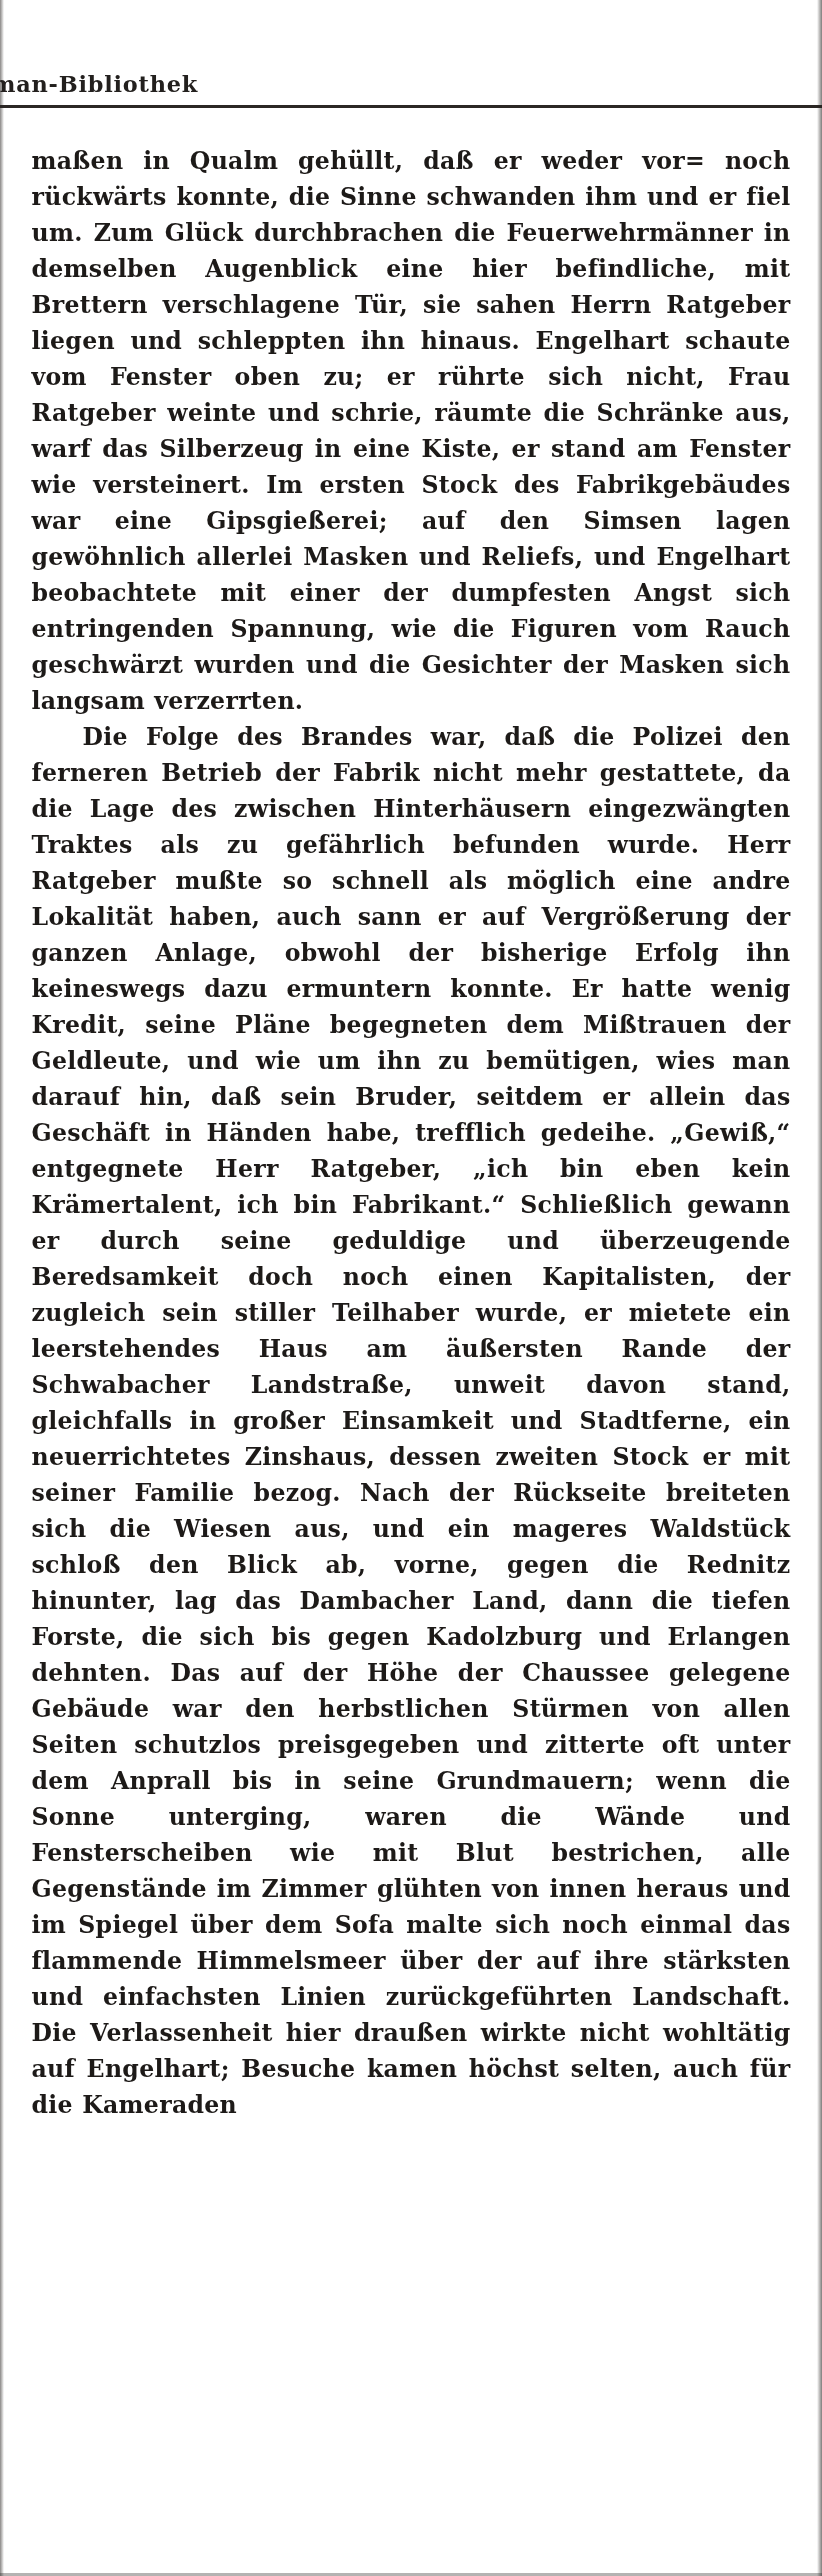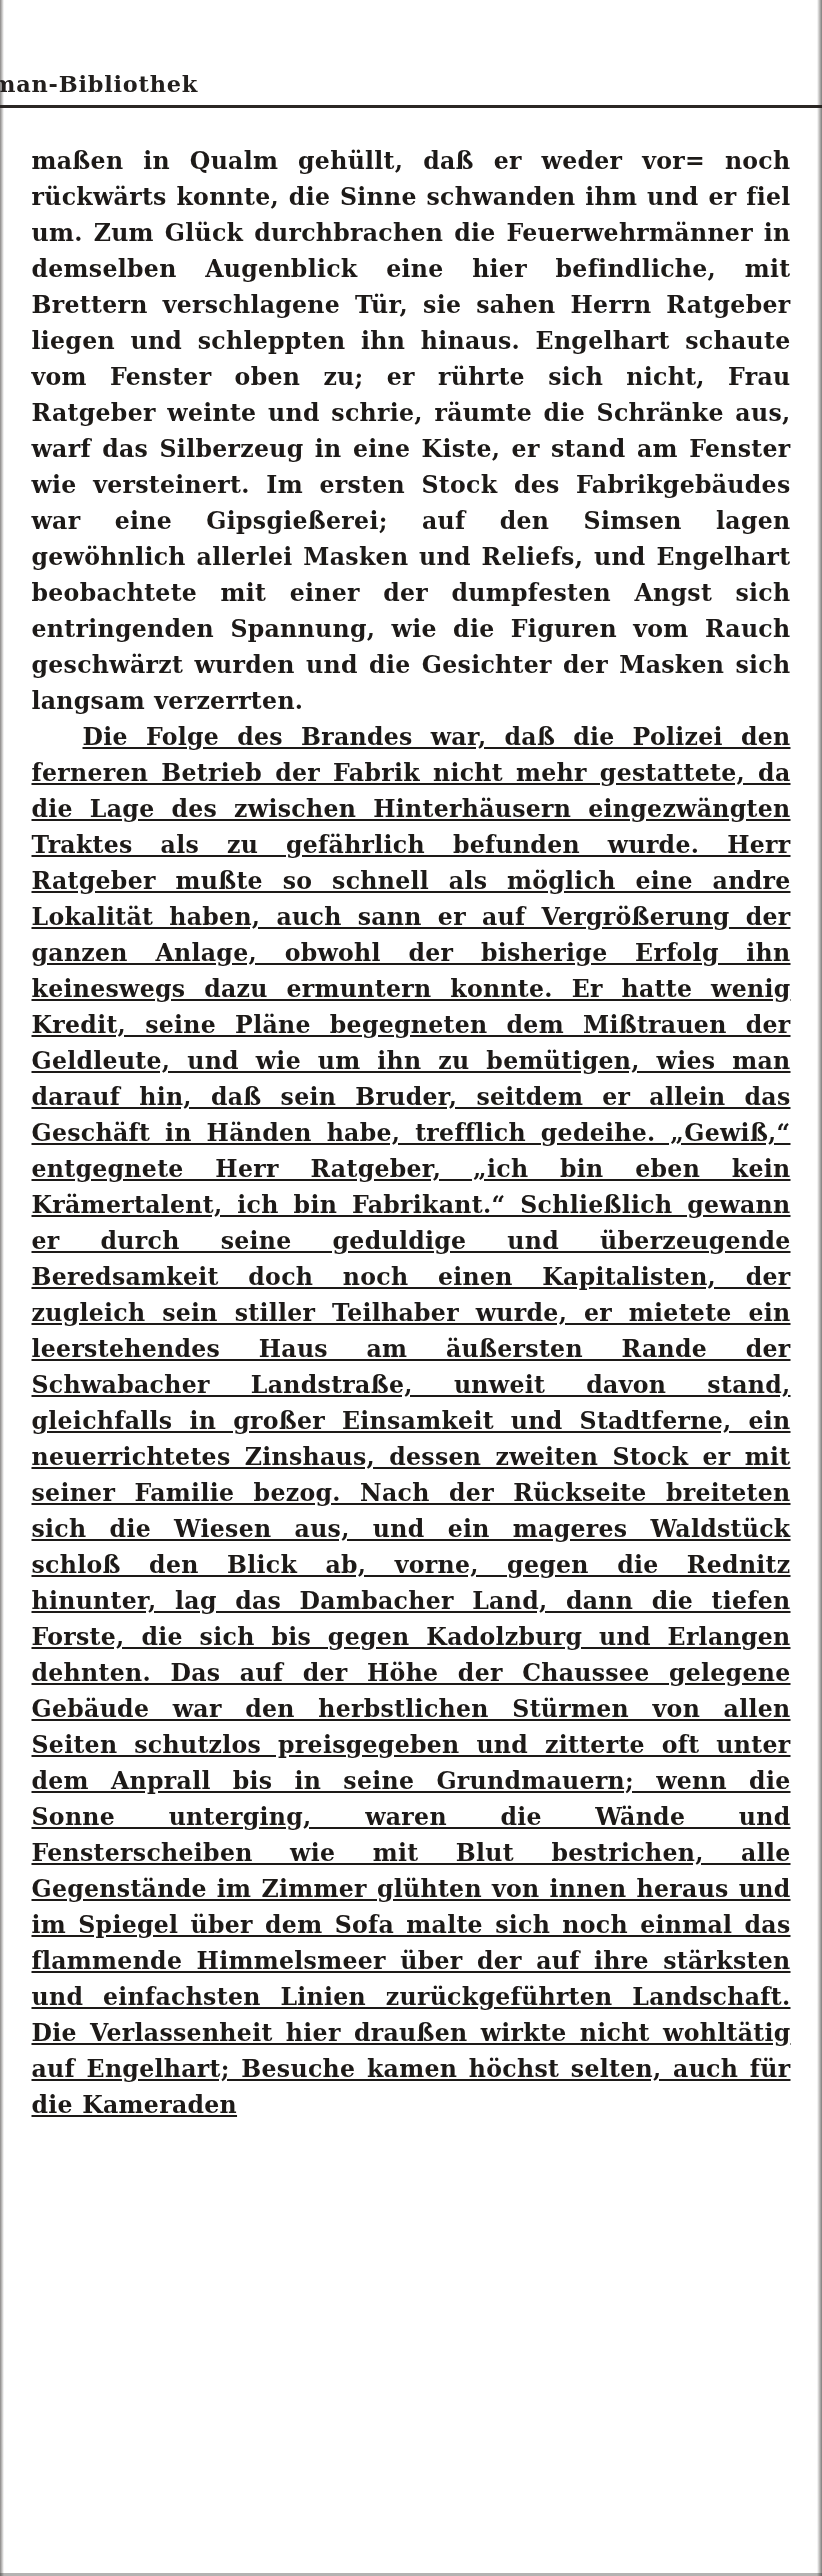--- a/index.html
+++ b/index.html
@@ -59,21 +59,20 @@
     color: #1d1a18;
     text-align: justify;
     text-justify: inter-word;
     word-spacing: 0.8px;
     letter-spacing: 0.3px;
     font-weight: bold;
     -webkit-font-smoothing: none;
   }
   .para + .para {
     text-indent: 51px;
-    text-decoration: underline;
   }
 
   
   .scan-edge-left {
     position: absolute;
     top: 0;
     left: 0;
     width: 4.1px;
     height: 2576px;
     background: linear-gradient(to right, rgba(40,36,33,0.55), rgba(40,36,33,0));

